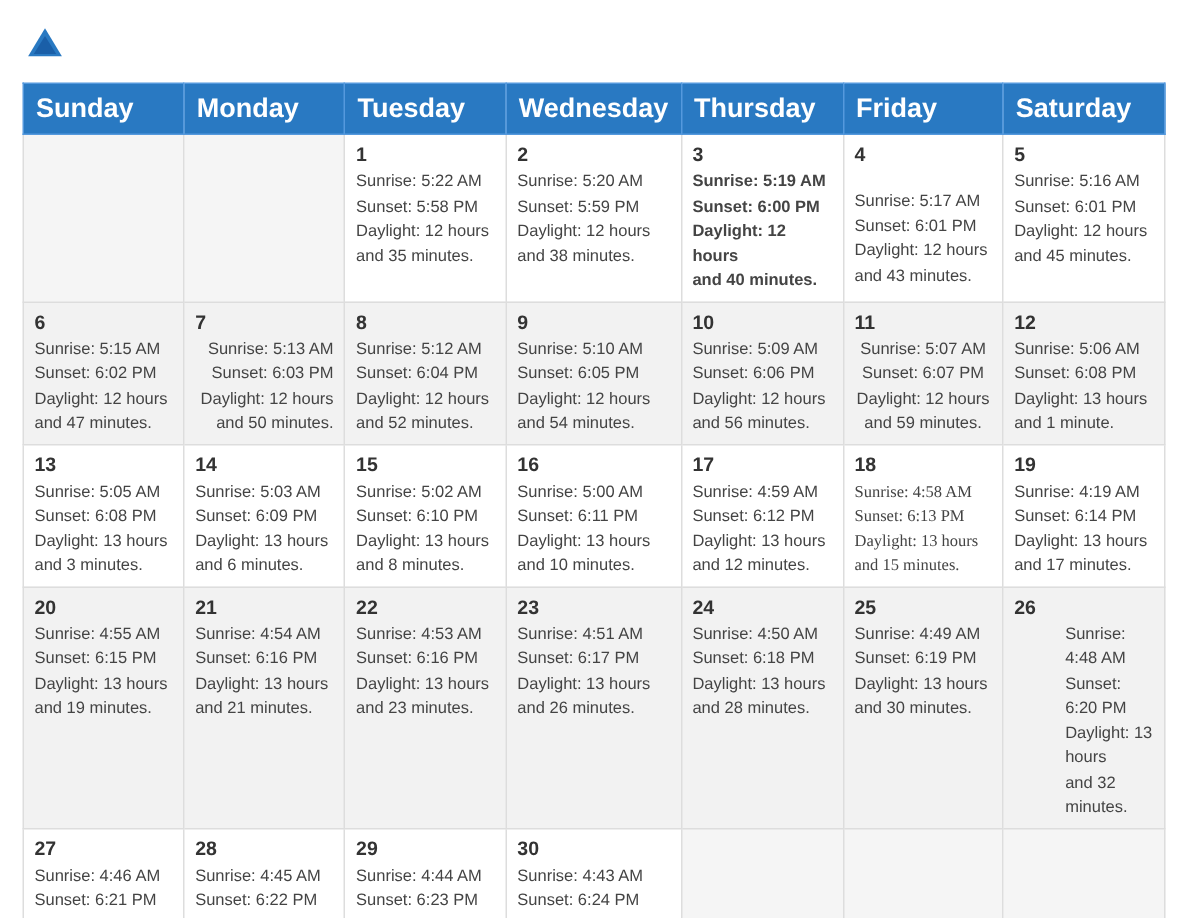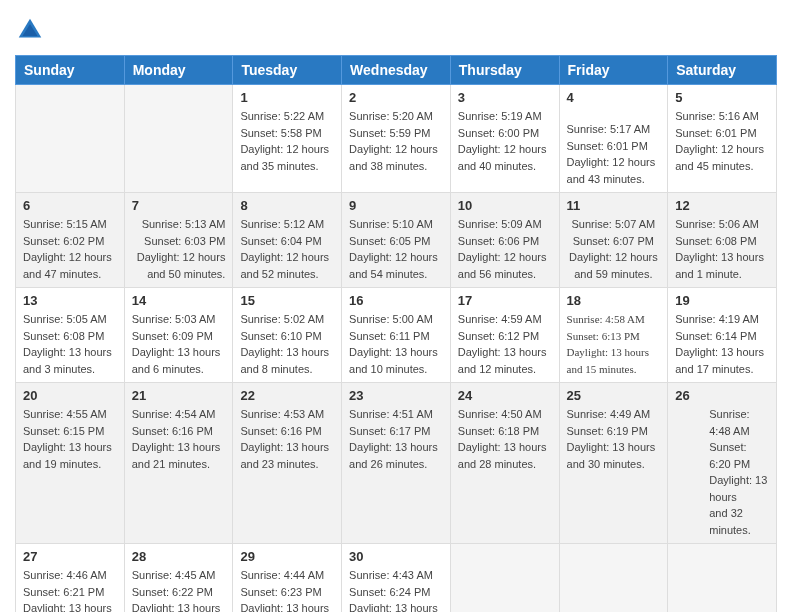--- a/index.html
+++ b/index.html
@@ -44,21 +44,21 @@
       color: #555;
     }
     .calendar {
       width: 100%;
       border-collapse: collapse;
       border: 1px solid #ccc;
     }
     .calendar th {
       background-color: #2979c2;
       color: #fff;
-      font-size: 14px;
+      font-size: 18px;
       font-weight: bold;
       padding: 6px 8px;
       text-align: left;
       border: 1px solid #5599dd;
     }
     .calendar td {
       border: 1px solid #ddd;
       vertical-align: top;
       padding: 5px 7px;
       width: calc(100% / 7);
@@ -136,21 +136,21 @@
         </td>
         <td>
           <div class="day-number">2</div>
           <div class="day-info" style="white-space: pre-line;">Sunrise: 5:20 AM
 Sunset: 5:59 PM
 Daylight: 12 hours
 and 38 minutes.</div>
         </td>
         <td>
           <div class="day-number">3</div>
-          <div class="day-info" style="white-space: pre-line;">Sunrise: 5:19 AM
+          <div class="day-info" style="white-space: pre-line; font-weight: bold;">Sunrise: 5:19 AM
 Sunset: 6:00 PM
 Daylight: 12 hours
 and 40 minutes.</div>
         </td>
         <td>
           <div class="day-number">4</div>
           <div class="day-info" style="white-space: pre-line; margin-top: 16px;">Sunrise: 5:17 AM
 Sunset: 6:01 PM
 Daylight: 12 hours
 and 43 minutes.</div>

